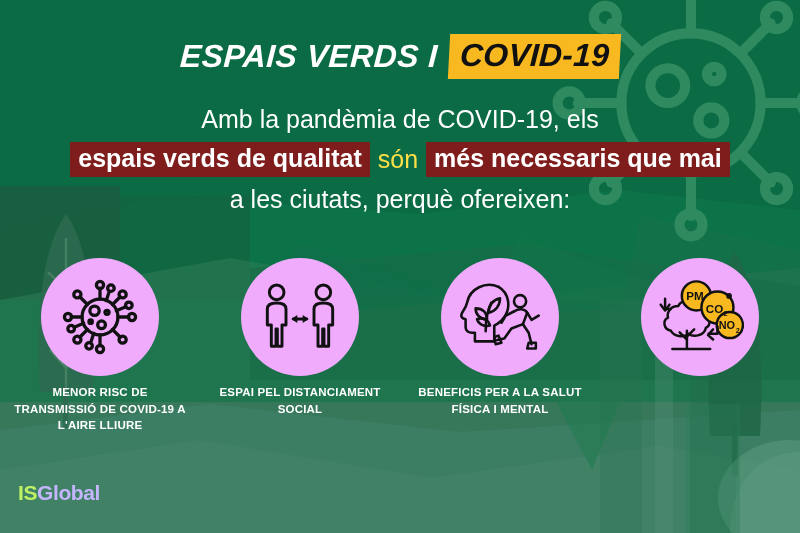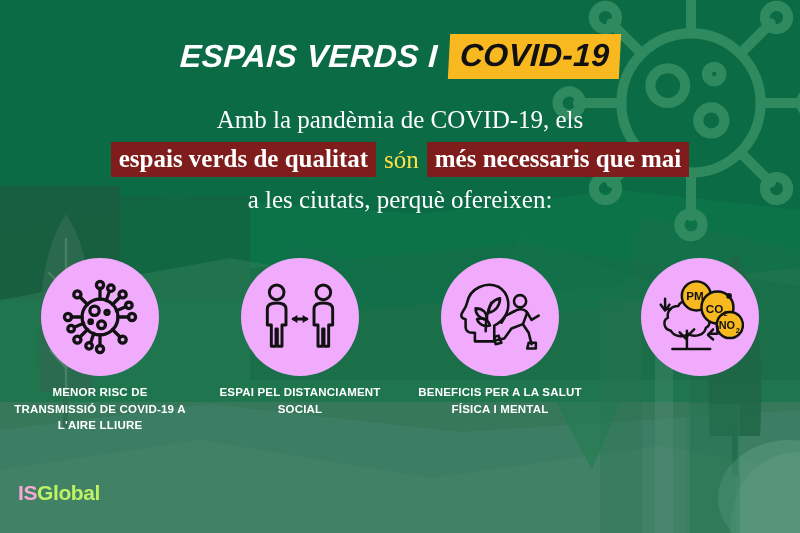--- a/index.html
+++ b/index.html
@@ -78,21 +78,20 @@
     text-align: center;
     z-index: 6;
     color: #ffffff;
   }
   .sub-line {
     display: flex;
     justify-content: center;
     align-items: center;
     gap: 8px;
     line-height: 1.08;
-    font-family: Liberation Serif, serif;
   }
   .sub-plain {
     font-size: 25px;
     font-weight: normal;
     color: #ffffff;
     white-space: nowrap;
   }
   .sub-line-2 {
     margin-top: 9px;
     margin-bottom: 9px;
@@ -151,22 +150,22 @@
   
   .logo {
     position: absolute;
     left: 18px;
     bottom: 28px;
     z-index: 7;
     font-size: 21px;
     font-weight: bold;
     letter-spacing: -0.4px;
   }
-  .logo-is { color: #f9a8d4; }
-  .logo-global { color: #bef264; }
+  .logo-is { color: #bef264; }
+  .logo-global { color: #c4b5fd; }
 </style>
 </head>
 <body>
 
 <div id="canvas">
 
   <svg class="bg-layer" viewBox="0 0 800 533" preserveAspectRatio="none" aria-hidden="true">
     <rect x="0" y="0" width="800" height="533" fill="#0a6b44"></rect>
 
     <path d="M0,232 L170,196 L420,214 L620,190 L800,210 L800,300 L0,300 Z" fill="#0e7a4d" opacity="0.55"></path>

